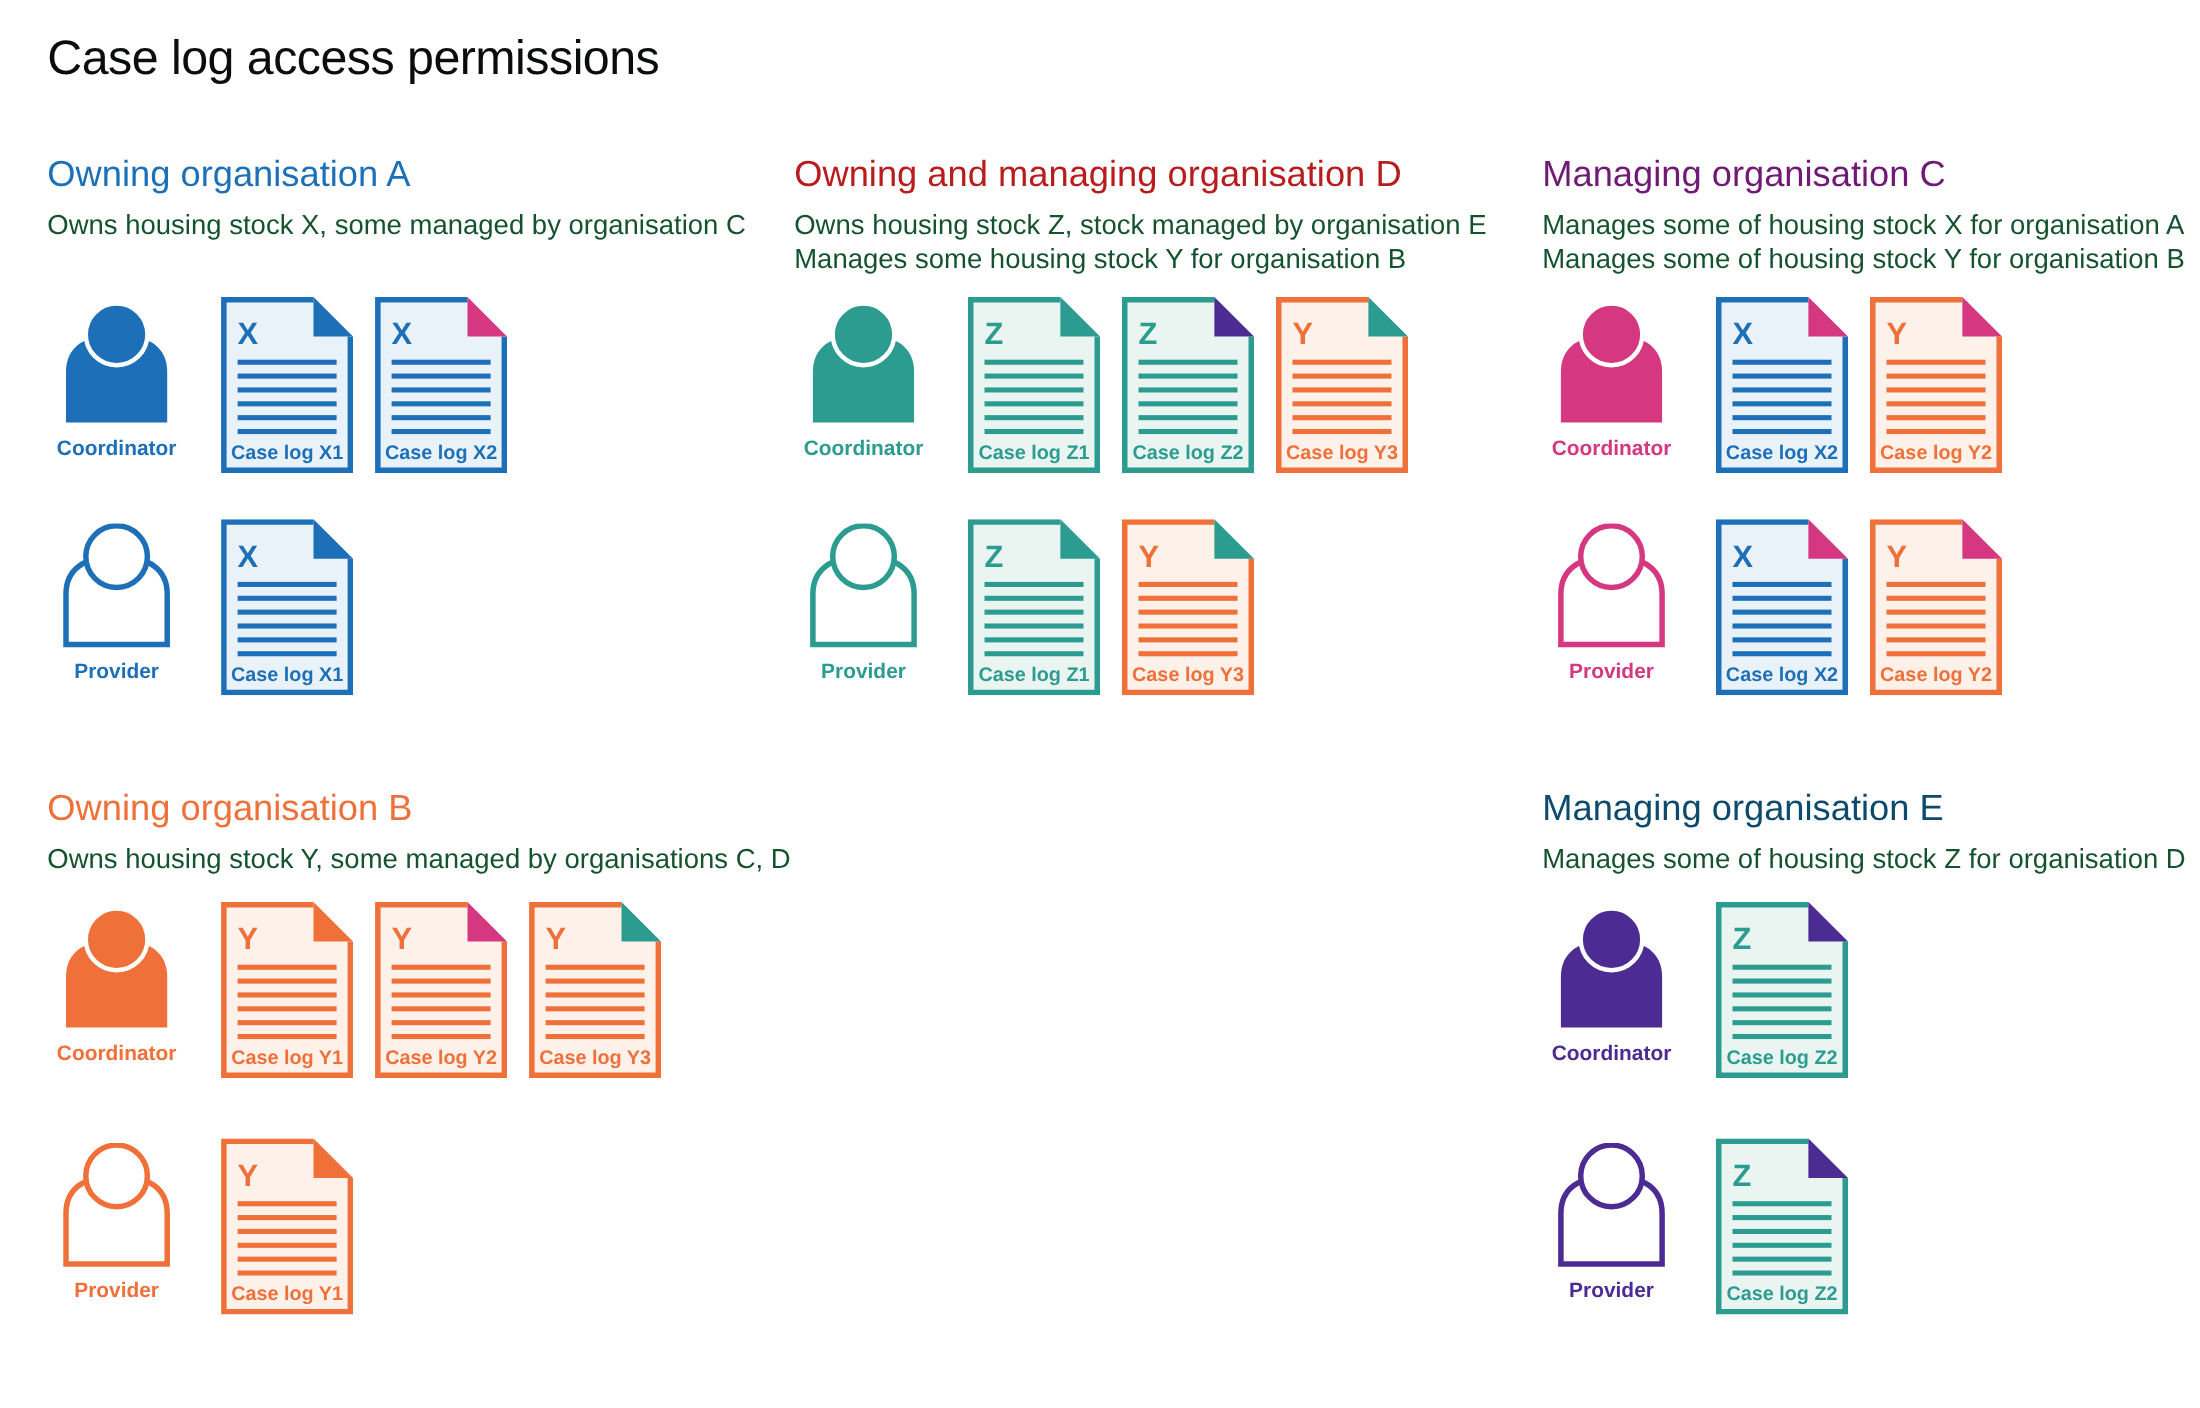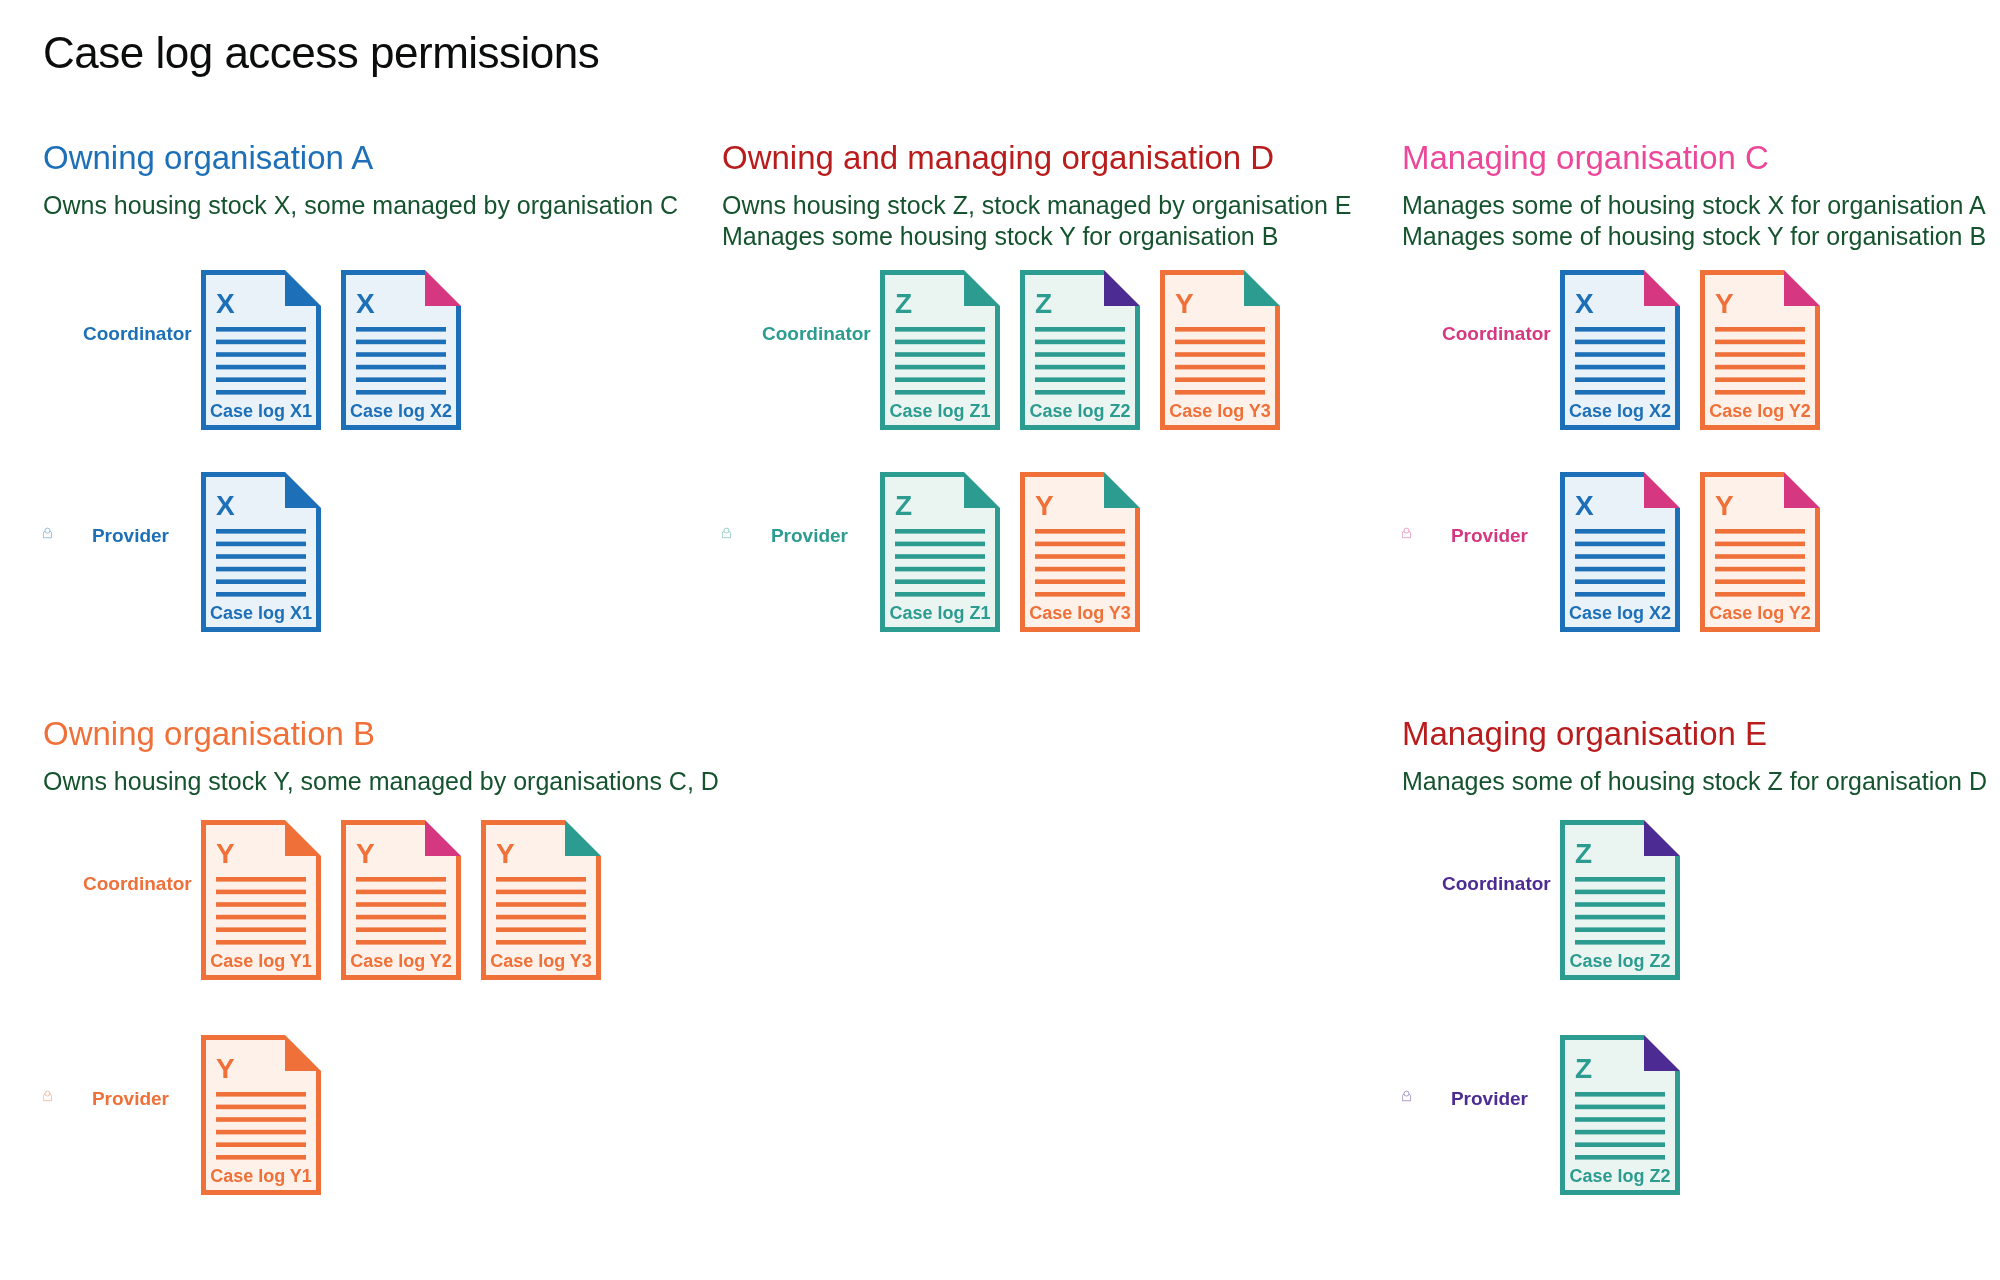--- a/index.html
+++ b/index.html
@@ -17,22 +17,22 @@
   .org-heading {
     position:absolute; left:0; top:8px; margin:0;
     font-size:33px; font-weight:normal; line-height:40px; white-space:nowrap;
   }
   .org-desc { position:absolute; left:0; top:60px; }
   .org-desc div {
     font-size:25px; line-height:31px; color:#14532d; white-space:nowrap;
   }
   .role-row { position:absolute; left:0; display:flex; align-items:flex-start; }
   .person {
-    width:126px; margin-right:32px; display:flex; flex-direction:row;
-    align-items:center; flex:none;gap:40px;
+    width:126px; margin-right:32px; display:flex; flex-direction:column;
+    align-items:center; flex:none;
   }
   .person svg { margin-top:4px; display:block; }
   .role-label { margin-top:10px; font-size:19px; font-weight:bold; white-space:nowrap; }
   .docs { display:flex; gap:20px; }
   .doc-svg { display:block; flex:none; }
   svg text { font-family:"Liberation Sans", sans-serif; }
   .doc-letter { font-size:28px; font-weight:bold; }
   .doc-label  { font-size:18px; font-weight:bold; }
 </style>
 </head>
@@ -187,21 +187,21 @@
             <rect x="15" y="82.2" width="90" height="4.6" fill="#ef7038"></rect>
             <rect x="15" y="94.8" width="90" height="4.6" fill="#ef7038"></rect>
             <rect x="15" y="107.4" width="90" height="4.6" fill="#ef7038"></rect>
             <rect x="15" y="120" width="90" height="4.6" fill="#ef7038"></rect>
             <text x="60" y="147" text-anchor="middle" class="doc-label" fill="#ef7038">Case log Y3</text>
           </svg>
         </div>
       </div>
     </div>
     <div class="org" style="left:1402px; top:130px;">
-      <h2 class="org-heading" style="color:#ec4899">Managing organisation C</h2>
+      <h2 class="org-heading" style="color:#701a75">Managing organisation C</h2>
       <div class="org-desc">
         <div>Manages some of housing stock X for organisation A</div>
         <div>Manages some of housing stock Y for organisation B</div>
       </div>
       <div class="role-row" style="top:140px;">
         <div class="person">
           <svg width="100" height="114" viewBox="0 0 100 114">
             <path d="M4,110 L4,64 C4,42 20,30 50,30 C80,30 96,42 96,64 L96,110 Z" fill="#d53880"></path>
             <circle cx="50" cy="30" r="28" fill="#d53880" stroke="#ffffff" stroke-width="4"></circle>
           </svg>
@@ -340,21 +340,21 @@
             <rect x="15" y="82.2" width="90" height="4.6" fill="#ef7038"></rect>
             <rect x="15" y="94.8" width="90" height="4.6" fill="#ef7038"></rect>
             <rect x="15" y="107.4" width="90" height="4.6" fill="#ef7038"></rect>
             <rect x="15" y="120" width="90" height="4.6" fill="#ef7038"></rect>
             <text x="60" y="147" text-anchor="middle" class="doc-label" fill="#ef7038">Case log Y1</text>
           </svg>
         </div>
       </div>
     </div>
     <div class="org" style="left:1402px; top:706px;">
-      <h2 class="org-heading" style="color:#b91c1c">Managing organisation E</h2>
+      <h2 class="org-heading" style="color:#0c4a6e">Managing organisation E</h2>
       <div class="org-desc">
         <div>Manages some of housing stock Z for organisation D</div>
       </div>
       <div class="role-row" style="top:114px;">
         <div class="person">
           <svg width="100" height="114" viewBox="0 0 100 114">
             <path d="M4,110 L4,64 C4,42 20,30 50,30 C80,30 96,42 96,64 L96,110 Z" fill="#4c2c92"></path>
             <circle cx="50" cy="30" r="28" fill="#4c2c92" stroke="#ffffff" stroke-width="4"></circle>
           </svg>
           <div class="role-label" style="color:#4c2c92">Coordinator</div>

